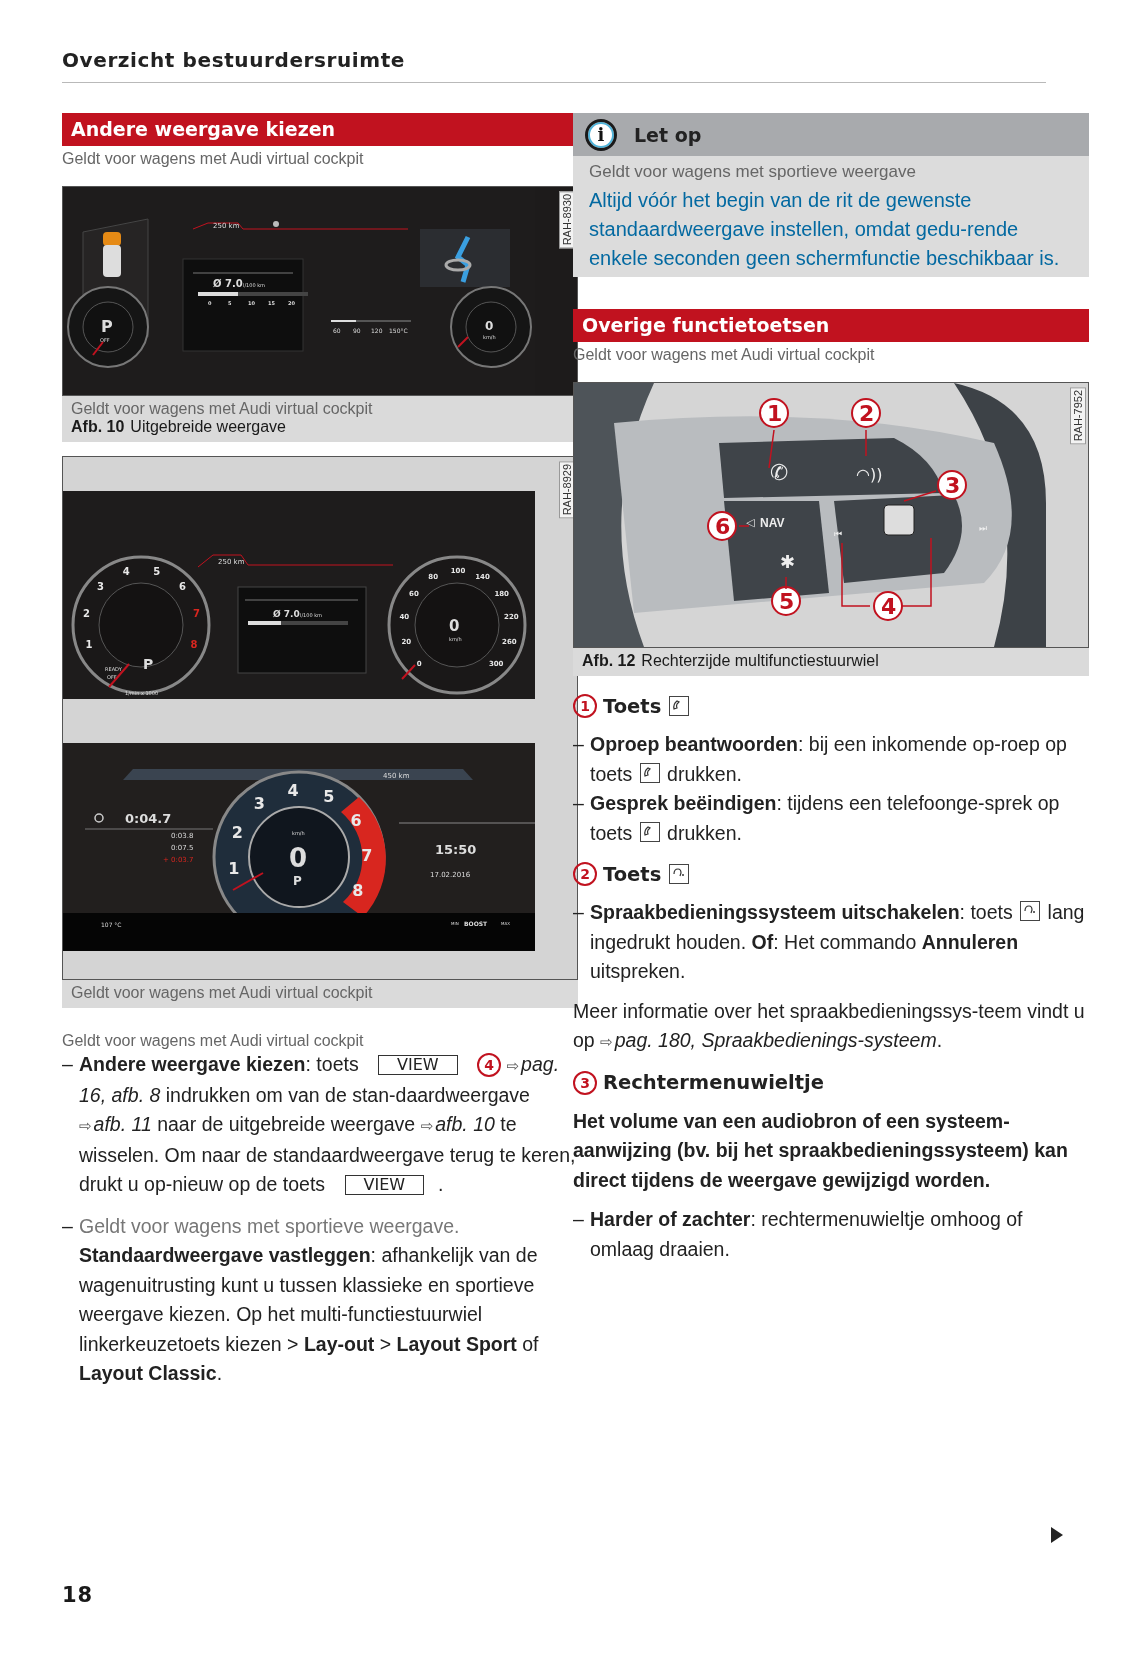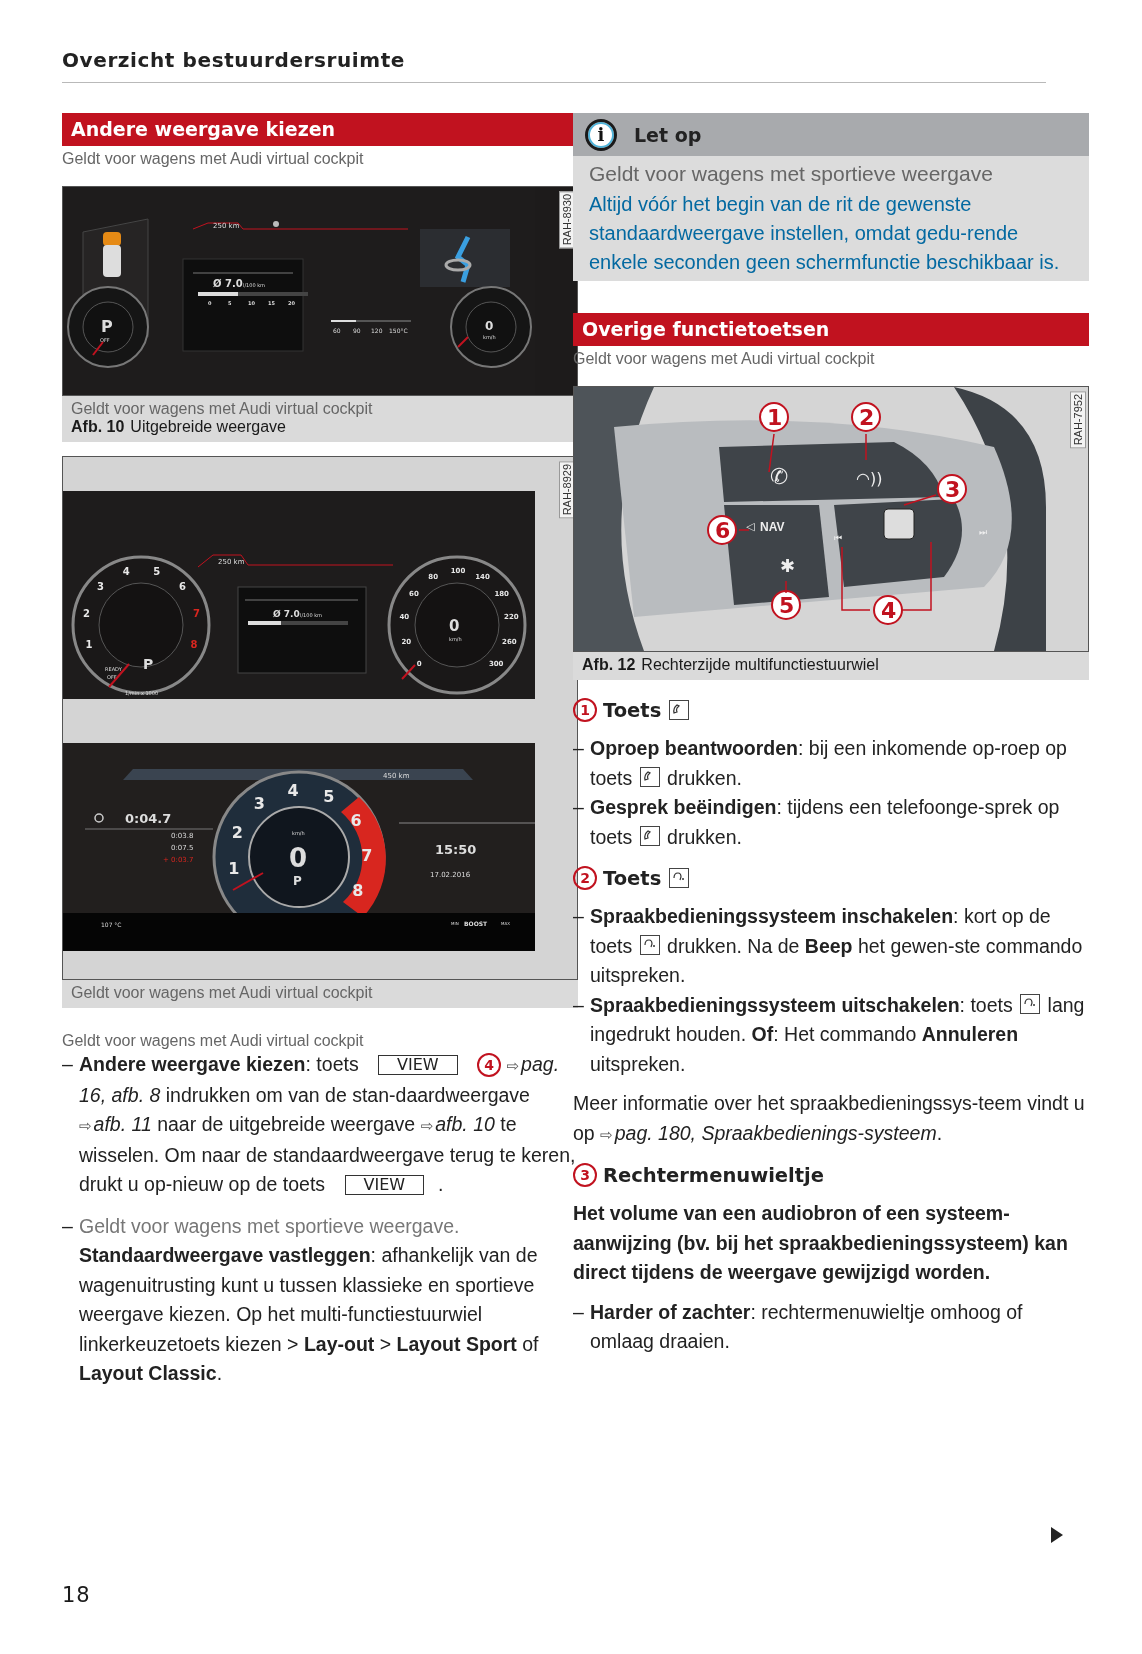--- a/index.html
+++ b/index.html
@@ -64,25 +64,25 @@
   .note-head {
     background: #a8aaad; height: 43px; display: flex; align-items: center; padding-left: 12px;
   }
   .info-icon {
     width: 26px; height: 26px; border-radius: 50%; border: 3px solid #1a1a1a; background: #fff;
     box-shadow: 0 0 0 2px #4fb3d9 inset; display: flex; align-items: center; justify-content: center;
     font-family: "DejaVu Serif", serif; font-weight: bold; font-size: 18px; color: #111;
   }
   .note-title { font-family: "DejaVu Sans", sans-serif; font-weight: bold; font-size: 19px; margin-left: 17px; color: #222; }
   .note-body { padding: 6px 16px 4px; }
-  .note-applies { font-family: "Liberation Sans", sans-serif; font-size: 21px; color: #666; }
+  .note-applies { font-family: "Liberation Sans", sans-serif; font-size: 17px; color: #666; }
   .note-text { font-family: "Liberation Sans", sans-serif; font-size: 20px; line-height: 29px; color: #0369a1; margin-top: 4px; }
 
   .sub-head { font-family: "DejaVu Sans", sans-serif; font-weight: bold; font-size: 19.5px; display: flex; align-items: center; gap: 6px; color: #222; }
-  .page-number { position: absolute; left: 62px; top: 1583px; font-family: "DejaVu Sans", sans-serif; font-weight: normal; font-size: 21px; letter-spacing: 1px; }
+  .page-number { position: absolute; left: 62px; top: 1583px; font-family: "DejaVu Sans", sans-serif; font-weight: bold; font-size: 21px; letter-spacing: 1px; }
   .continue-arrow { position: absolute; left: 1051px; top: 1527px; width: 0; height: 0; border-left: 12px solid #222; border-top: 8px solid transparent; border-bottom: 8px solid transparent; }
 </style>
 </head>
 <body>
 
 <div class="page-header">
   <span>Overzicht bestuurdersruimte</span>
 </div>
 
 <div class="col col-left">
@@ -337,24 +337,20 @@
     <span class="num-circle">2</span>
     <span>Toets</span>
     <span class="icon-box">
         <svg width="14" height="14">
           <path d="M3 8 Q3 3 7 3 Q10 3 10 7 L9 10" fill="none" stroke="#333" stroke-width="1.2"></path>
           <circle cx="12" cy="9" r="1" fill="#333"></circle>
         </svg>
       </span>
   </div>
   <div class="body-text" style="margin-top:12px;">
-    <div class="dash-item"><span class="b">Spraakbedieningssysteem inschakelen</span><span>: kort op de toets</span> <span class="icon-box"><svg width="14" height="14">
-            <path d="M3 8 Q3 3 7 3 Q10 3 10 7 L9 10" fill="none" stroke="#333" stroke-width="1.2"></path>
-            <circle cx="12" cy="9" r="1" fill="#333"></circle>
-          </svg></span><span> drukken. Na de </span><span class="b">Beep</span><span> het gewen-ste commando uitspreken.</span></div>
     <div class="dash-item"><span class="b">Spraakbedieningssysteem uitschakelen</span><span>: toets</span> <span class="icon-box"><svg width="14" height="14">
             <path d="M3 8 Q3 3 7 3 Q10 3 10 7 L9 10" fill="none" stroke="#333" stroke-width="1.2"></path>
             <circle cx="12" cy="9" r="1" fill="#333"></circle>
           </svg></span><span> lang ingedrukt houden. </span><span class="b">Of</span><span>: Het commando </span><span class="b">Annuleren</span><span> uitspreken.</span></div>
   </div>
   <div class="body-text" style="margin-top:10px;">
     <span>Meer informatie over het spraakbedieningssys-teem vindt u op </span><span class="arrow-ref">⇨</span><span class="i">pag. 180, Spraakbedienings-systeem</span><span>.</span>
   </div>
 
   <div class="sub-head" style="margin-top:14px;">

